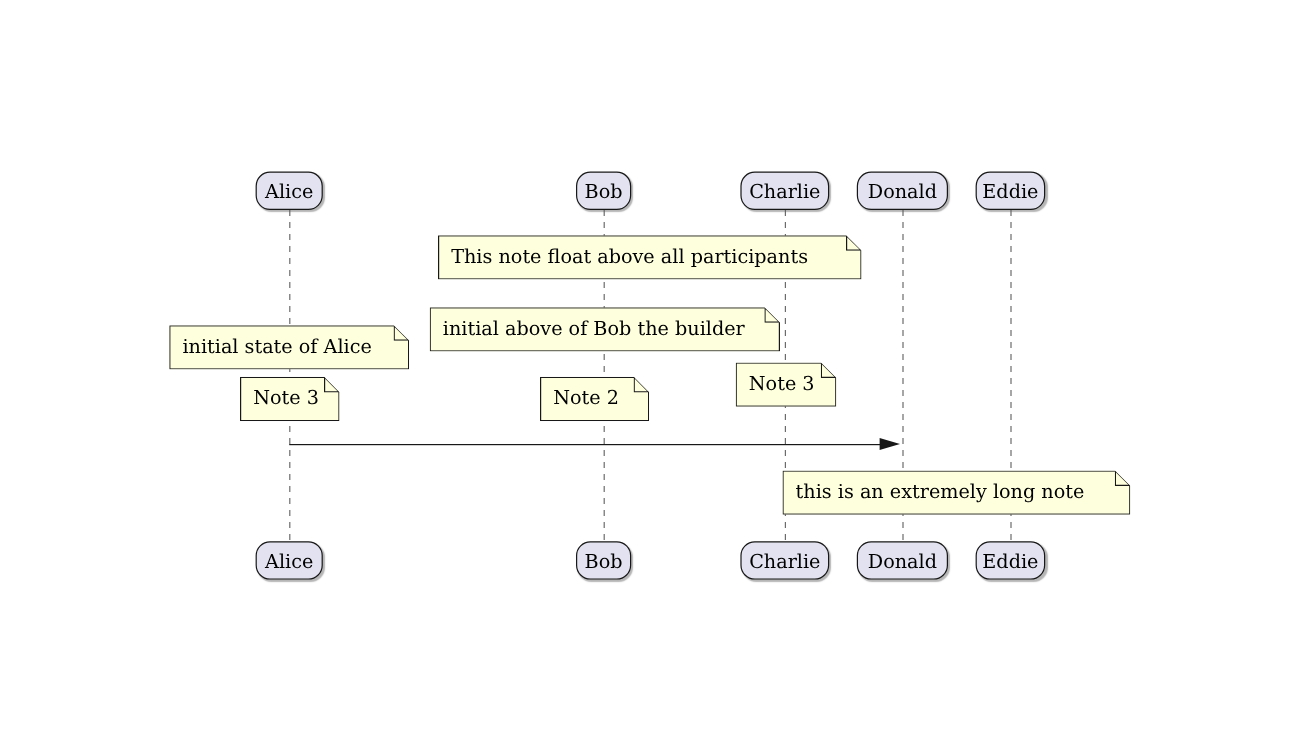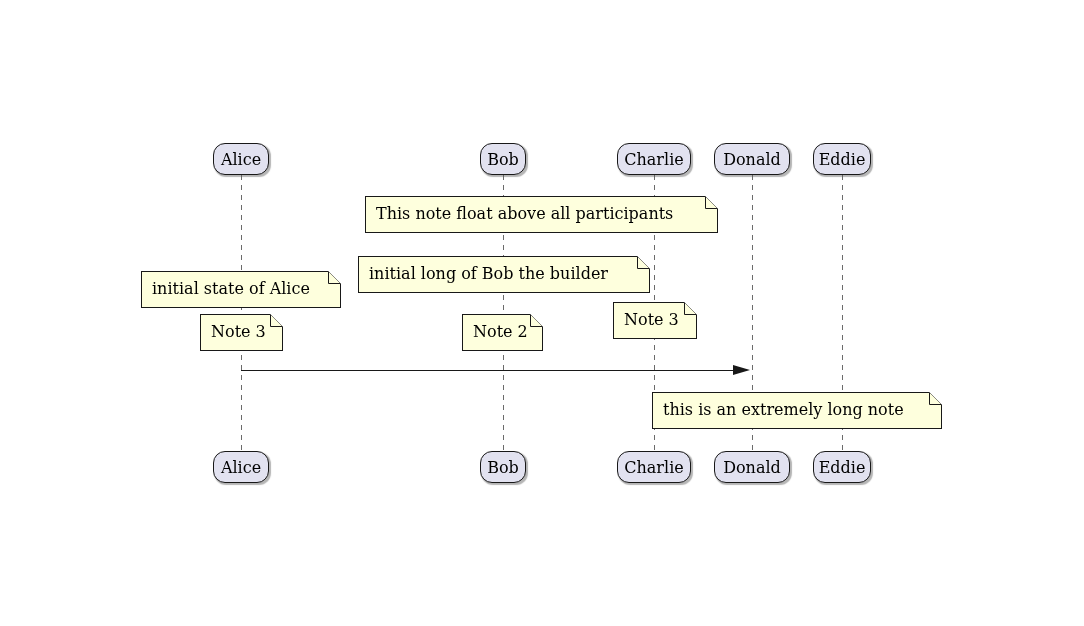--- a/index.html
+++ b/index.html
@@ -114,33 +114,33 @@
       </svg>
   </div>
 
   <div class="note" style="left:141px;top:271px;width:200px">
     <span class="txt">initial state of Alice</span>
     <svg class="fold" width="13" height="13" viewBox="0 0 13 13">
         <path d="M0.5 0.5 L0.5 12.5 L12.5 12.5 Z" fill="#FEFFDD" stroke="#181818" stroke-width="1"></path>
       </svg>
   </div>
   <div class="note" style="left:358px;top:256px;width:292px">
-    <span class="txt">initial long of Bob the builder</span>
+    <span class="txt">initial above of Bob the builder</span>
     <svg class="fold" width="13" height="13" viewBox="0 0 13 13">
         <path d="M0.5 0.5 L0.5 12.5 L12.5 12.5 Z" fill="#FEFFDD" stroke="#181818" stroke-width="1"></path>
       </svg>
   </div>
 
   <div class="note" style="left:200px;top:314px;width:83px">
     <span class="txt">Note 3</span>
     <svg class="fold" width="13" height="13" viewBox="0 0 13 13">
         <path d="M0.5 0.5 L0.5 12.5 L12.5 12.5 Z" fill="#FEFFDD" stroke="#181818" stroke-width="1"></path>
       </svg>
   </div>
-  <div class="note" style="left:462px;top:314px;width:81px">
+  <div class="note" style="left:450px;top:314px;width:91px">
     <span class="txt">Note 2</span>
     <svg class="fold" width="13" height="13" viewBox="0 0 13 13">
         <path d="M0.5 0.5 L0.5 12.5 L12.5 12.5 Z" fill="#FEFFDD" stroke="#181818" stroke-width="1"></path>
       </svg>
   </div>
   <div class="note" style="left:613px;top:302px;width:84px">
     <span class="txt">Note 3</span>
     <svg class="fold" width="13" height="13" viewBox="0 0 13 13">
         <path d="M0.5 0.5 L0.5 12.5 L12.5 12.5 Z" fill="#FEFFDD" stroke="#181818" stroke-width="1"></path>
       </svg>

